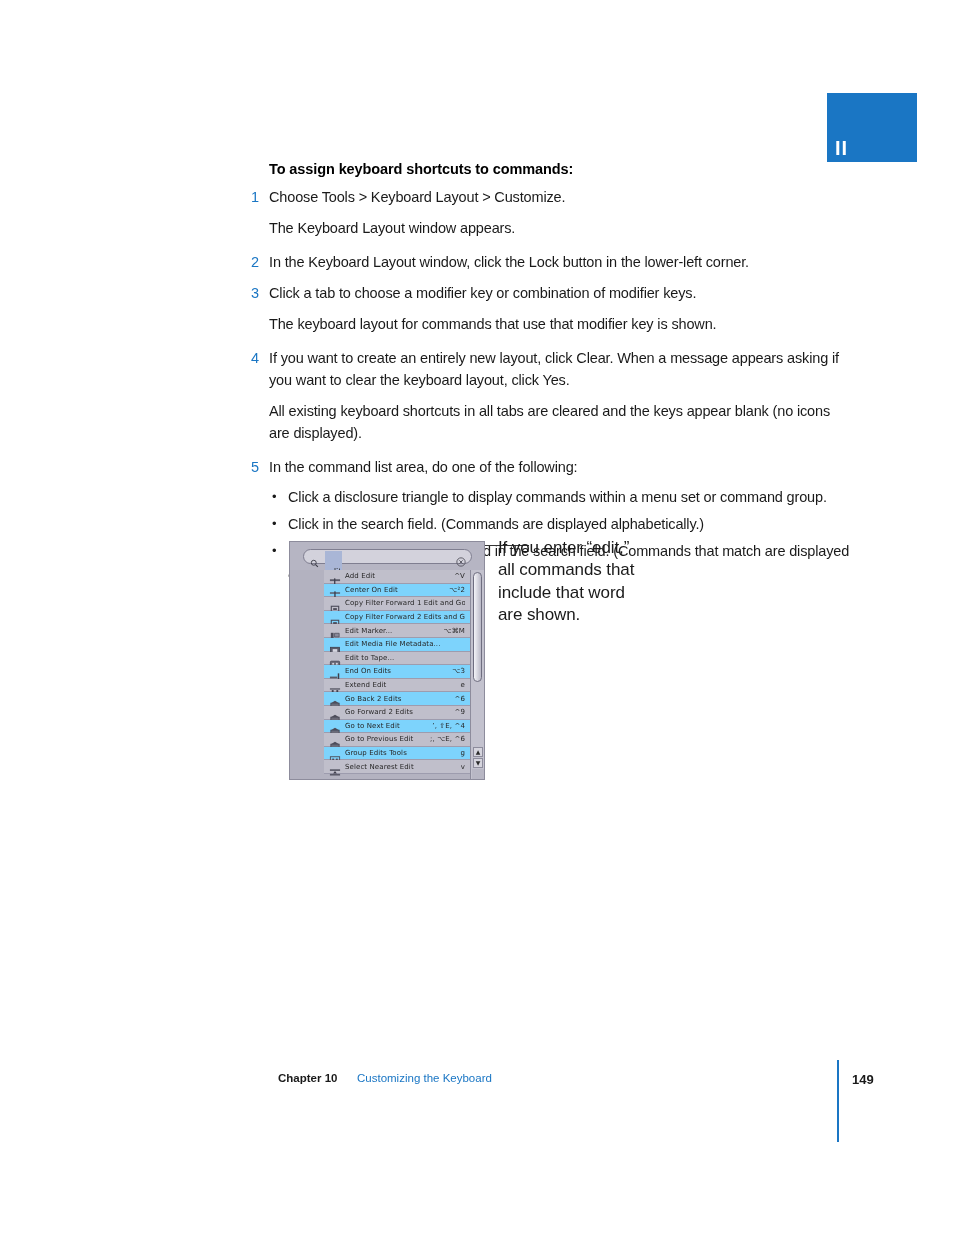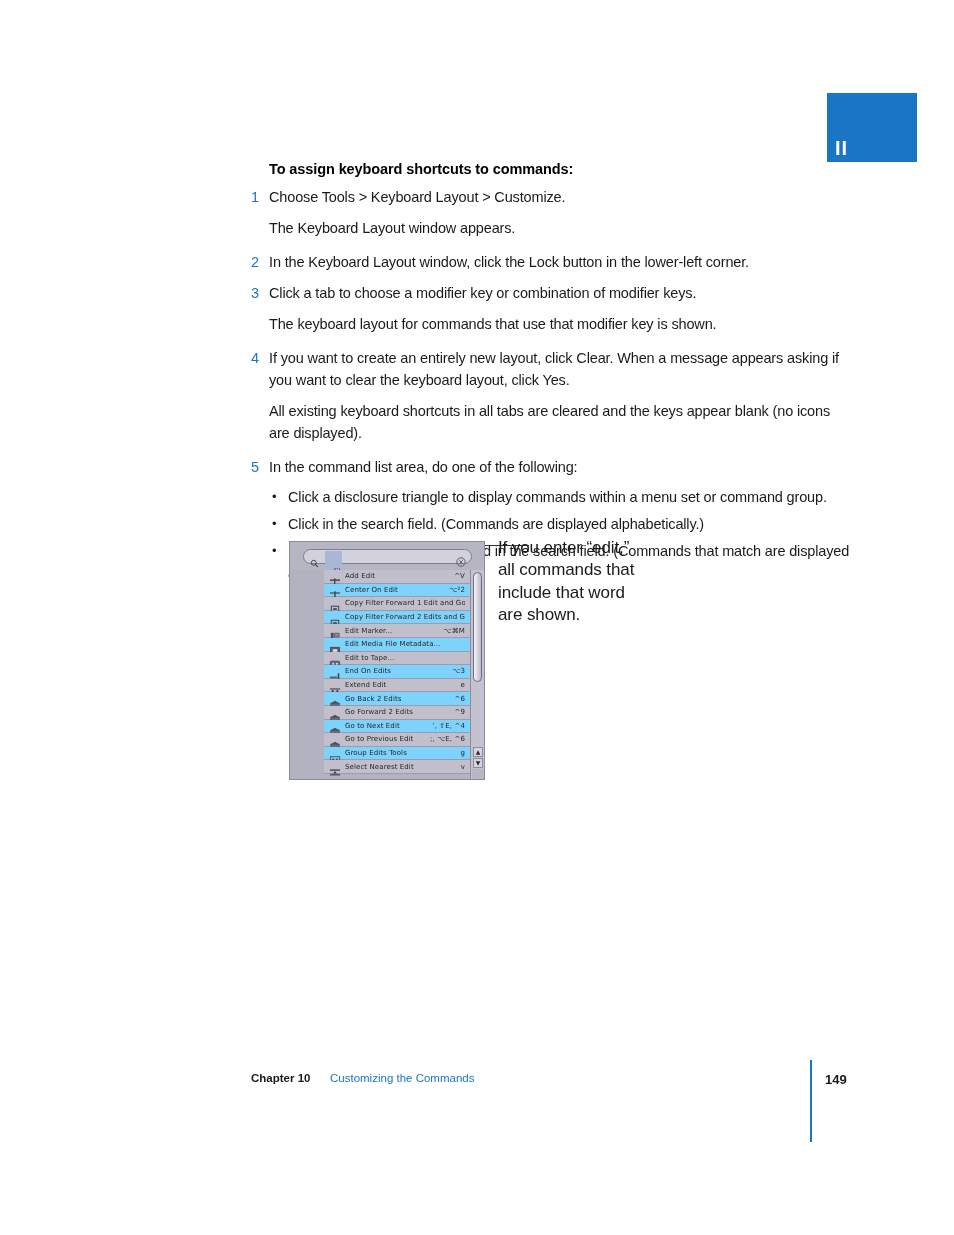--- a/index.html
+++ b/index.html
@@ -282,21 +282,21 @@
     left: 1px;
     bottom: 0;
     width: 12px;
     height: 10px;
     background: #b8b7c4;
   }
 
   
   #footer {
     position: absolute;
-    left: 251px;
+    left: 278px;
     top: 1072px;
     width: 660px;
     height: 30px;
   }
   #footer-chapter {
     position: absolute;
     left: 0;
     top: 0;
     font-size: 11.5px;
     font-weight: 700;
@@ -579,16 +579,16 @@
       <div id="scroll-up">▲</div>
       <div id="scroll-down">▼</div>
       <div id="scroll-corner"></div>
     </div>
 
   </div>
 </div>
 
 <div id="footer">
   <span id="footer-chapter">Chapter 10</span>
-  <span id="footer-title">Customizing the Commands</span>
+  <span id="footer-title">Customizing the Keyboard</span>
   <div id="footer-rule"></div>
   <span id="footer-page">149</span>
 </div>
 
 </body></html>

